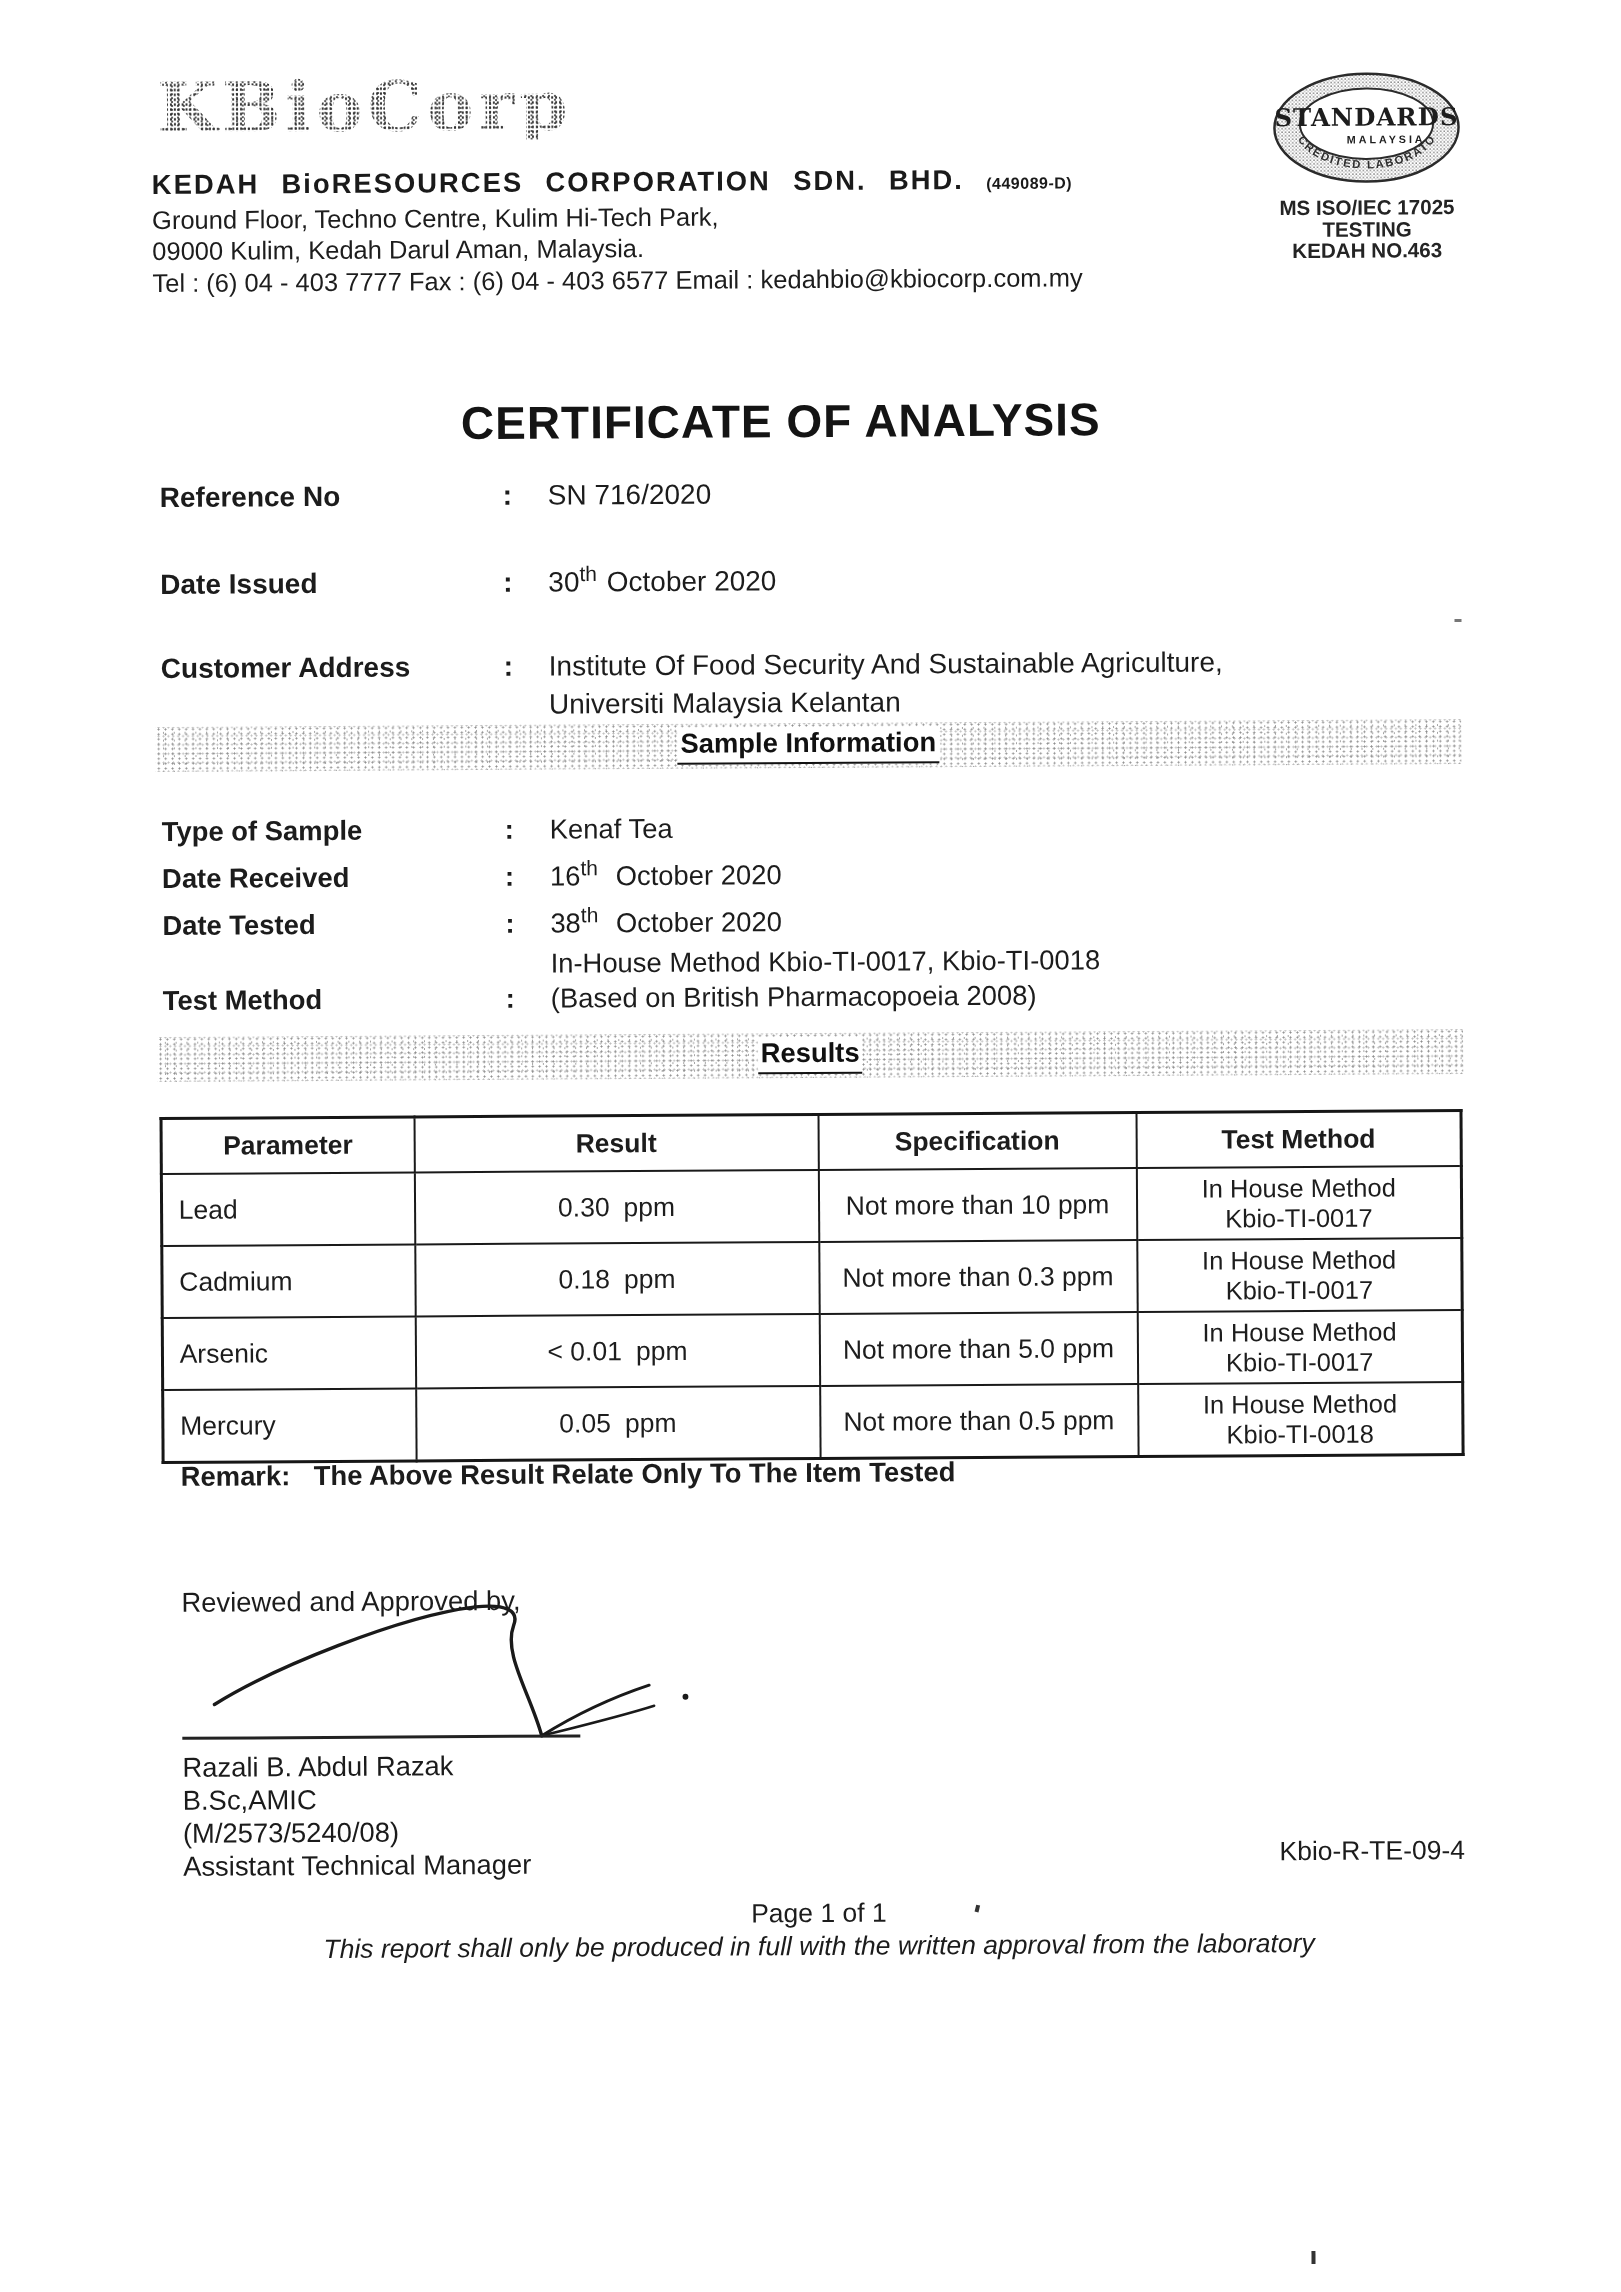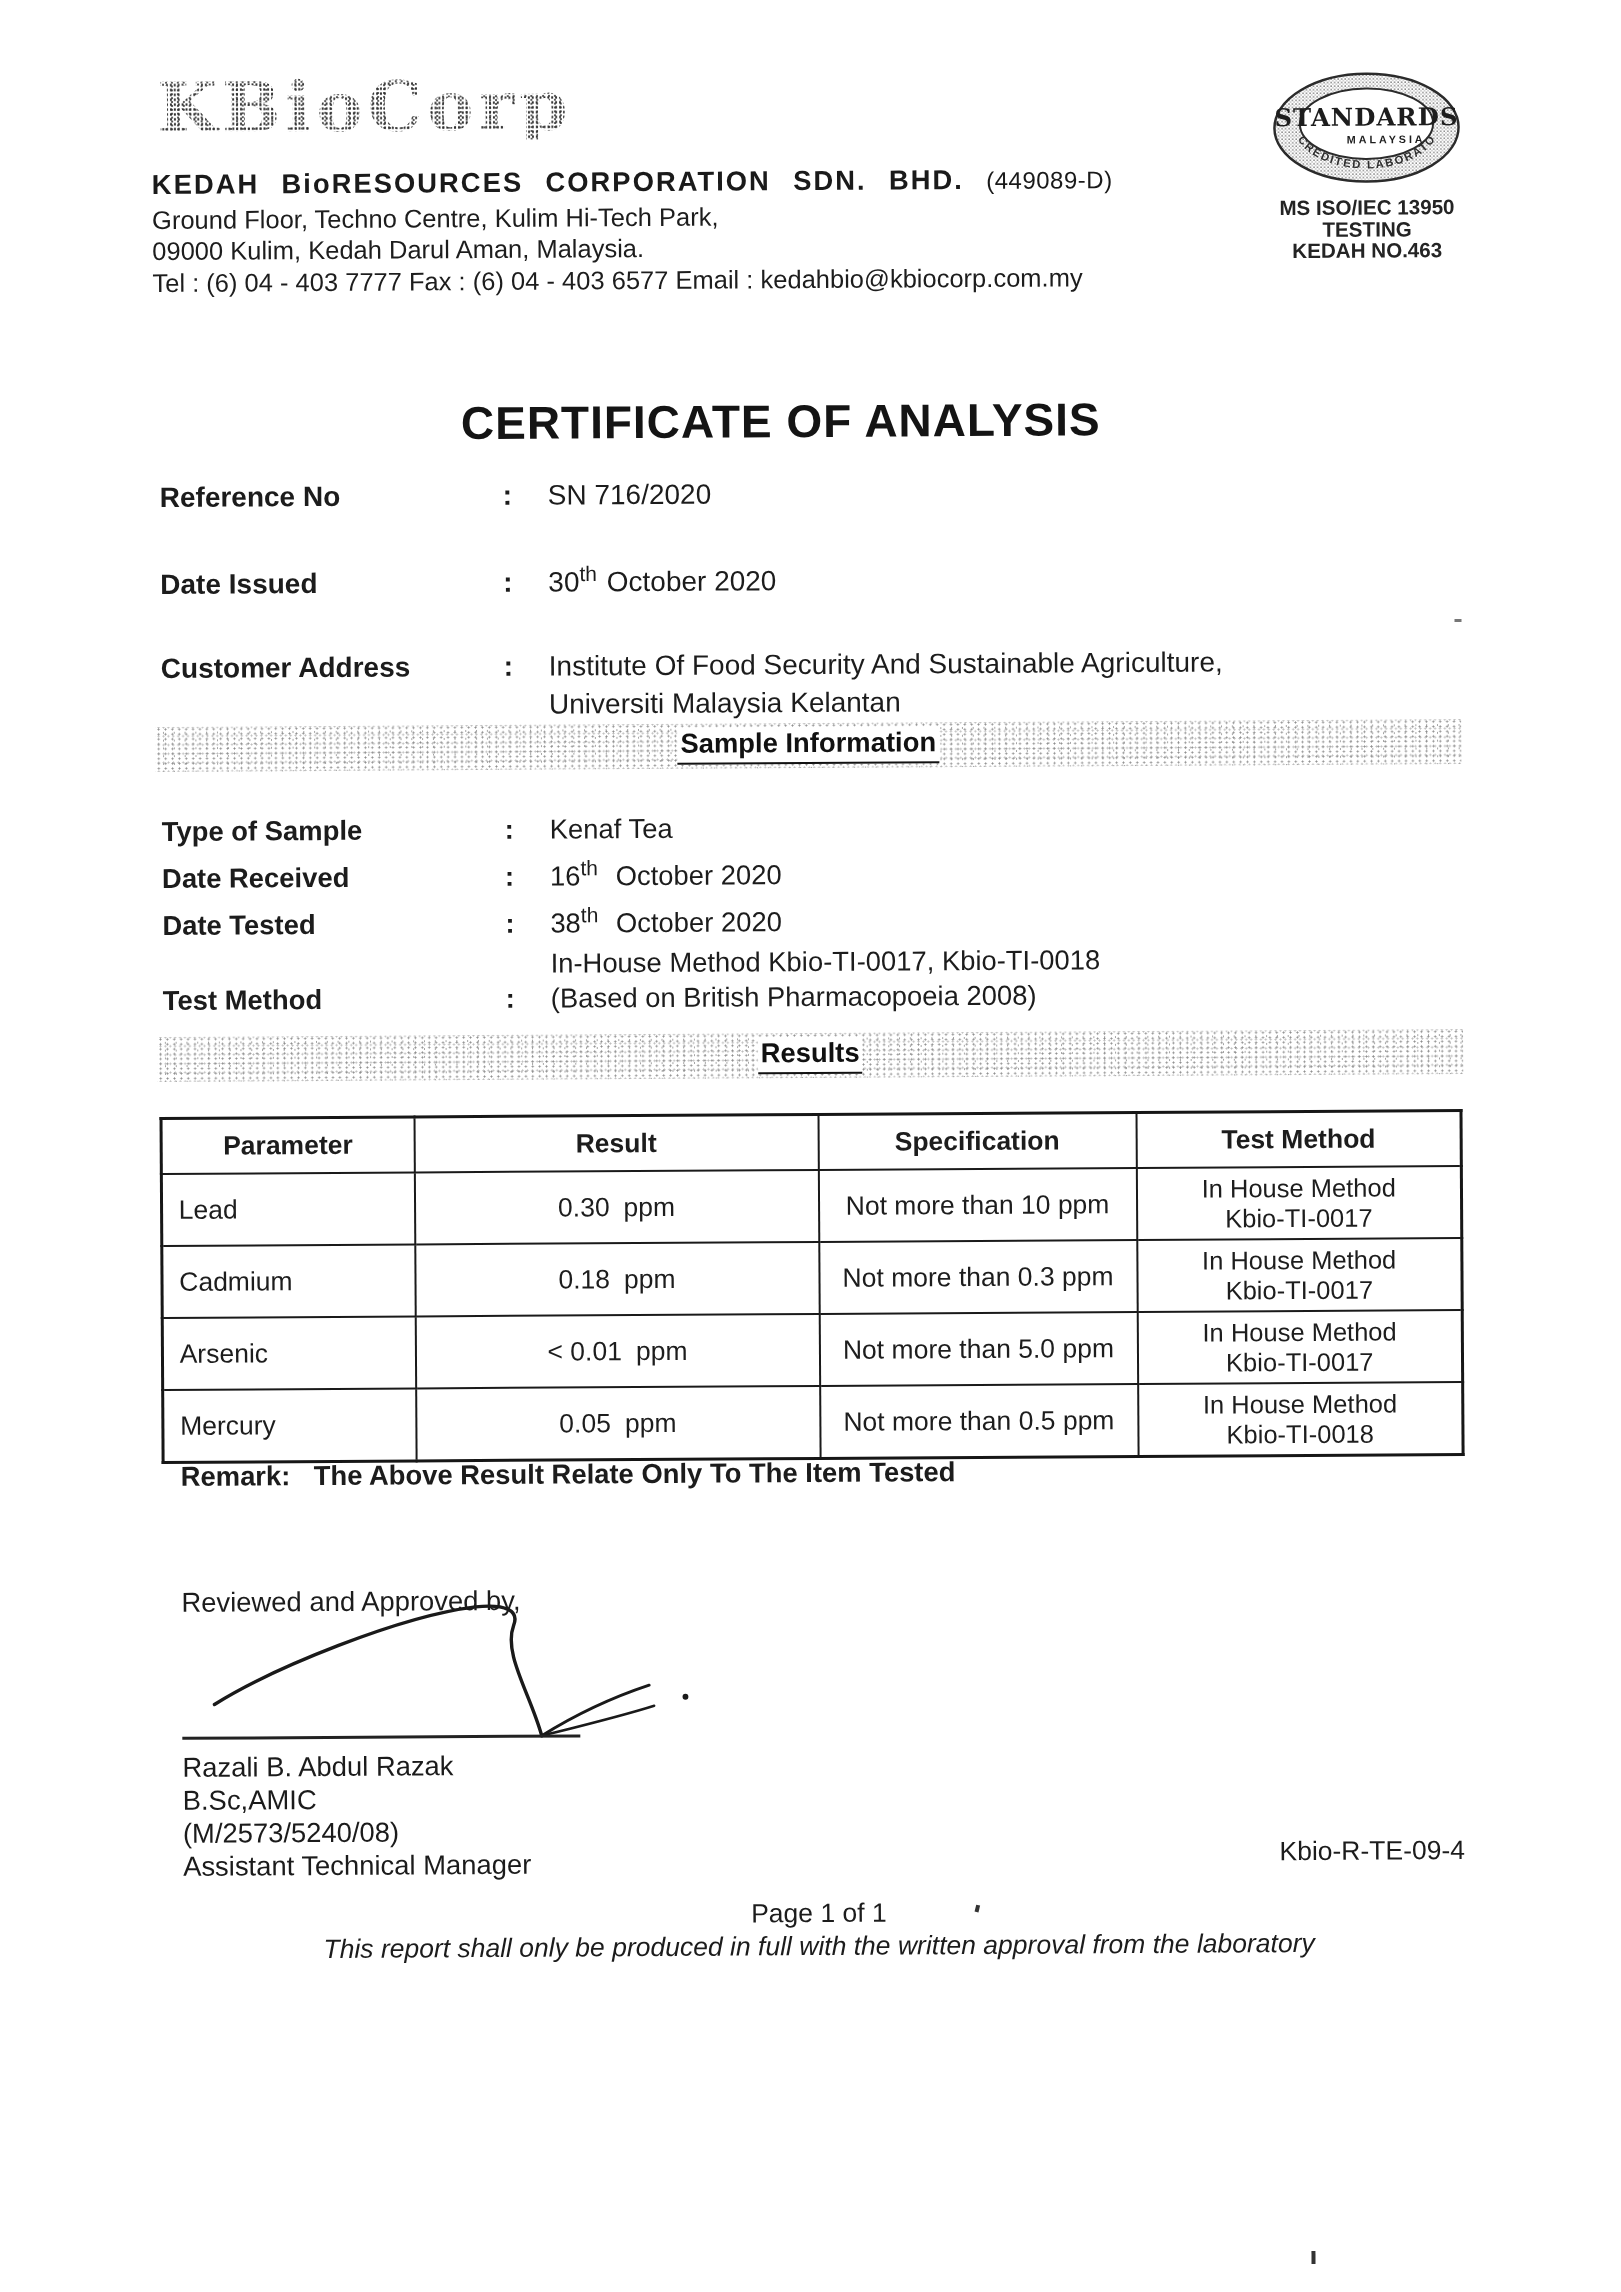--- a/index.html
+++ b/index.html
@@ -39,21 +39,21 @@
     background-size:3.9px 4.9px, 5.9px 3.9px;
     -webkit-background-clip:text; background-clip:text;
   }
   @supports (-webkit-background-clip:text) { .logo-text { color:transparent; } }
 
   .company-name {
     position:absolute; left:157px; top:165px;
     font-size:27.4px; font-weight:700; letter-spacing:2px; word-spacing:12.7px;
     color:#1a1a1a; white-space:nowrap;
   }
-  .company-reg { font-size:24px; font-weight:400; letter-spacing:0.5px; }
+  .company-reg { font-size:16px; font-weight:700; letter-spacing:0.5px; }
   .addr { position:absolute; left:157px; font-size:25.5px; color:#1d1d1d; white-space:nowrap; }
   .addr1 { top:202px; } .addr2 { top:233px; } .contact { top:265px; }
 
   
   .seal-wrap { position:absolute; left:1274px; top:74px; width:196px; text-align:center; }
   .seal-sub { font-size:20.6px; font-weight:700; line-height:25.5px; color:#242424; margin-top:2px; }
 
   
   .title {
     position:absolute; left:69px; top:394px; width:1431px; text-align:center;
@@ -157,21 +157,21 @@
         </defs>
         <ellipse cx="98" cy="58" rx="94" ry="55" fill="url(#sealdots)" stroke="#2b2b2b" stroke-width="2.5"></ellipse>
         <ellipse cx="98" cy="54" rx="68" ry="36" fill="#ffffff" stroke="#2b2b2b" stroke-width="2"></ellipse>
         <text x="98" y="56" text-anchor="middle" font-family="DejaVu Serif, serif" font-weight="bold" font-size="25" letter-spacing="1" fill="#1d1d1d">STANDARDS</text>
         <text x="118" y="74" text-anchor="middle" font-family="Liberation Sans, sans-serif" font-weight="bold" font-size="11" letter-spacing="3" fill="#1d1d1d">MALAYSIA</text>
         <path id="arcpath" d="M 28 70 A 74 44 0 0 0 168 70" fill="none"></path>
         <text font-family="Liberation Sans, sans-serif" font-weight="bold" font-size="11.5" letter-spacing="2" fill="#2e2e2e">
           <textPath href="#arcpath" startOffset="50%" text-anchor="middle">ACCREDITED LABORATORY</textPath>
         </text>
       </svg>
-      <div class="seal-sub">MS ISO/IEC 13950</div>
+      <div class="seal-sub">MS ISO/IEC 17025</div>
       <div class="seal-sub" style="margin-top:-3.9px">TESTING</div>
       <div class="seal-sub" style="margin-top:-3.9px">KEDAH NO.463</div>
     </div>
 
     <div class="title">CERTIFICATE OF ANALYSIS</div>
 
     <div class="inforow row-reference">
       <span class="lbl">Reference No</span>
       <span class="cln">:</span>
       <span class="val">SN 716/2020</span>

